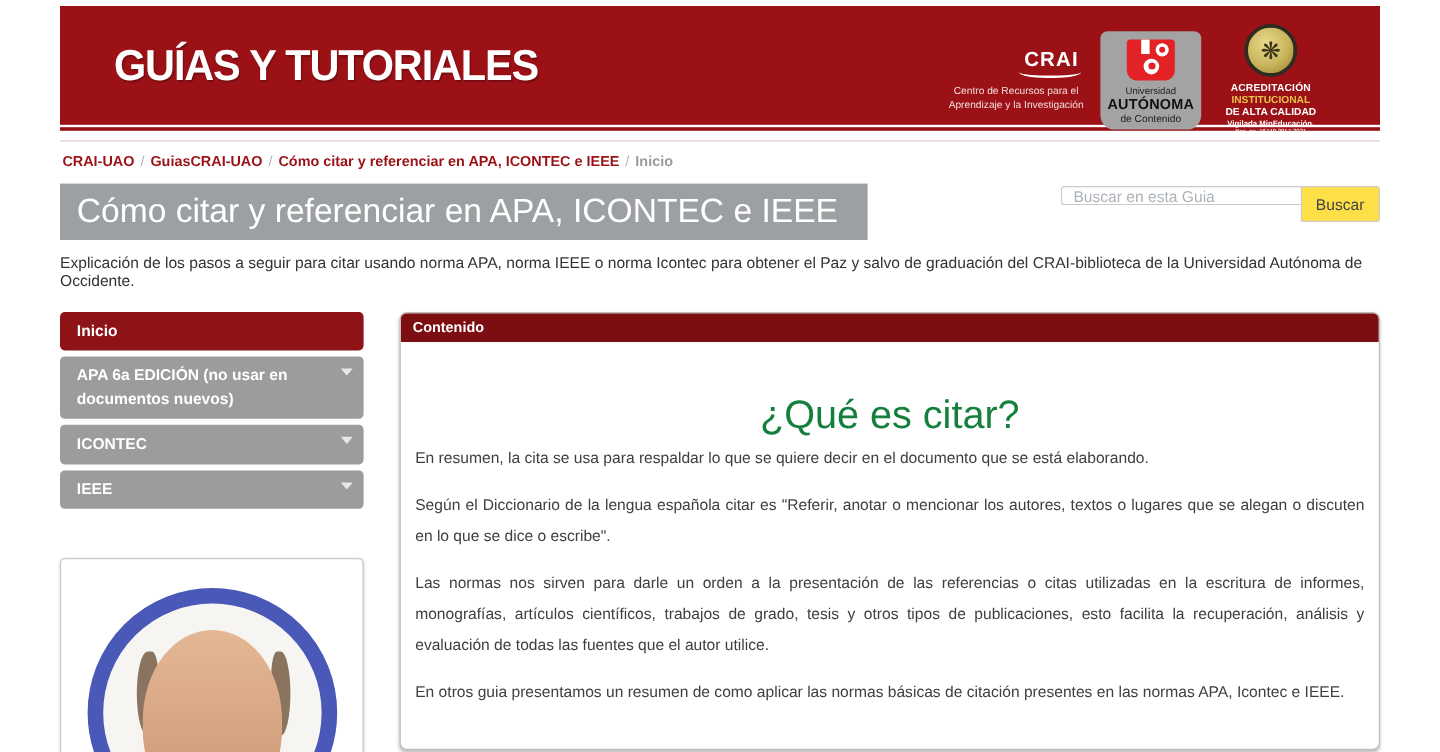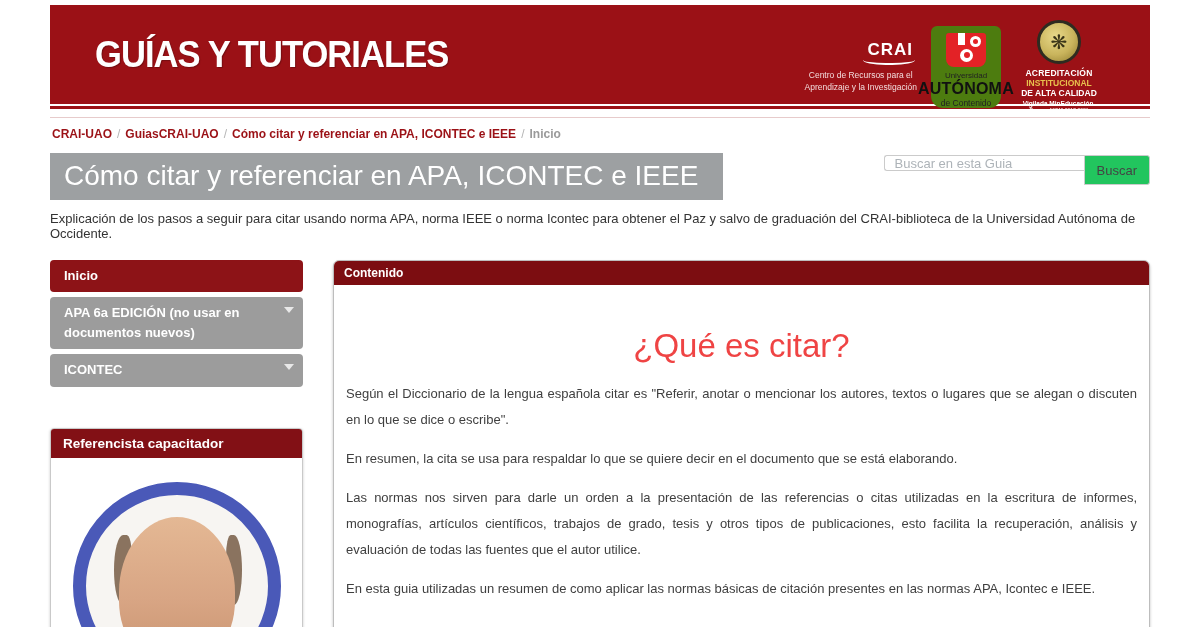--- a/index.html
+++ b/index.html
@@ -15,35 +15,35 @@
   .site-title { color:#ffffff; font-size:36px; font-weight:bold; letter-spacing:-1px;
                 margin-left:45px; transform:scaleX(0.96); transform-origin:left;
                 text-shadow:1px 1px 1px rgba(0,0,0,0.25); white-space:nowrap; }
   .banner-right { position:absolute; right:45px; top:12px; height:99px;
                   display:flex; align-items:center; gap:12px; }
   .crai-block { text-align:center; color:#fff; margin-right:2px; }
   .crai-name { font-size:17px; font-weight:bold; letter-spacing:1px; text-align:right; padding-right:4px;}
   .crai-underline { width:52px; height:5px; border-bottom:2px solid #fff;
                     border-radius:0 0 70% 70%/0 0 8px 8px; margin:0 2px 5px auto; }
   .crai-sub { font-size:8.5px; line-height:1.35; color:#f3dcdc; white-space:nowrap; }
-  .uao-box { width:70px; height:82px; background:#4d7c0f; border-radius:6px 6px 12px 12px;
+  .uao-box { width:84px; height:82px; background:#a3a3a3; border-radius:6px 6px 12px 12px;
              display:flex; flex-direction:column; align-items:center; padding-top:7px; }
   .uao-glyph { position:relative; width:40px; height:34px; background:#E32226;
                border-radius:3px 3px 8px 8px; }
   .uao-glyph .slit { position:absolute; left:12px; top:0; width:7px; height:12px; background:#fff; }
   .uao-glyph .circ-a { position:absolute; right:5px; top:3px; width:11px; height:11px;
                        background:#fff; border-radius:50%; }
   .uao-glyph .circ-a::after { content:""; position:absolute; left:3px; top:3px; width:5px; height:5px;
                        background:#E32226; border-radius:50%; }
   .uao-glyph .circ-o { position:absolute; left:14px; bottom:5px; width:13px; height:13px;
                        background:#fff; border-radius:50%; }
   .uao-glyph .circ-o::after { content:""; position:absolute; left:3.5px; top:3.5px; width:6px; height:6px;
                        background:#E32226; border-radius:50%; }
   .uao-l1 { font-size:8px; color:#222; margin-top:4px; }
-  .uao-l2 { font-size:16px; font-weight:bold; color:#111; letter-spacing:0.2px; }
+  .uao-l2 { font-size:12px; font-weight:bold; color:#111; letter-spacing:0.2px; }
   .uao-l3 { font-size:8.5px; color:#222; }
   .seal { width:92px; text-align:center; color:#fff; }
   .seal-circle { width:44px; height:44px; margin:0 auto 4px auto; border-radius:50%;
                  background:radial-gradient(circle at 40% 35%, #E8D98A 0%, #C9B45C 55%, #8F7B2E 100%);
                  border:3px solid #2E2B20; display:flex; align-items:center; justify-content:center;
                  font-size:20px; color:#3A3518; }
   .seal-l1 { font-size:8.5px; font-weight:bold; letter-spacing:0.2px; }
   .seal-l2 { font-size:8.5px; font-weight:bold; color:#E8C14D; }
   .seal-l3 { font-size:8.5px; font-weight:bold; }
   .seal-l4 { font-size:6.5px; font-weight:bold; margin-top:2px; }
@@ -58,21 +58,21 @@
 
   
   .title-row { display:flex; justify-content:space-between; align-items:flex-start; margin-top:2px; }
   .page-title-box { background:#9DA0A2; color:#ffffff; font-size:28px;
                     padding:7px 25px 8px 14px; display:inline-block; }
   .search-group { display:flex; margin-top:2px; }
   .search-input { width:200px; height:16px; border:1px solid #CBCBCB; border-right:none;
                   border-radius:3px 0 0 3px; padding:0 10px; font-size:13px; color:#555;
                   font-family:"Liberation Sans", sans-serif; outline:none; }
   .search-input::placeholder { color:#ADB3B8; }
-  .search-btn { height:30px; padding:0 12px; border:1px solid #CBCBCB; background:#22c55e;
+  .search-btn { height:30px; padding:0 12px; border:1px solid #CBCBCB; background:#fde047;
                 border-radius:0 3px 3px 0; font-size:13px; color:#444; cursor:pointer;
                 font-family:"Liberation Sans", sans-serif; }
   .description { margin-top:11px; font-size:13px; color:#333; }
 
   
   .main-row { display:flex; margin-top:19px; gap:30px; align-items:flex-start; }
   .sidebar { flex:0 0 253px; }
   .nav-item { position:relative; border-radius:4px; margin-bottom:5px; padding:6px 26px 6px 14px;
               font-size:13px; font-weight:bold; color:#ffffff; line-height:1.55; cursor:pointer; }
   .nav-item.active { background:#8D1317; }
@@ -95,22 +95,22 @@
                   background:#8A735F; border-radius:50% 30% 30% 50%; }
   .photo-hair-r { position:absolute; left:140px; top:40px; width:16px; height:70px;
                   background:#8A735F; border-radius:30% 50% 50% 30%; }
 
   
   .content-box { flex:1; background:#fff; border:1px solid #BDBDBD; border-radius:6px;
                  box-shadow:0 2px 3px rgba(0,0,0,0.25); overflow:hidden; }
   .content-header { background:#7C0D11; color:#fff; font-size:12px; font-weight:bold;
                     padding:5px 10px; }
   .content-body { padding:12px 12px 34px 12px; }
-  .content-heading { text-align:center; color:#ef4444; font-size:33px; font-weight:normal;
-                     margin:30px 0 16px 0; }
+  .content-heading { text-align:center; color:#15803d; font-size:33px; font-weight:normal;
+                     margin:30px 0 4px 0; }
   .content-body p { font-size:13px; color:#3F3F3F; text-align:justify; line-height:2.0;
                     margin-bottom:13px; }
   .content-body p:last-child { margin-bottom:0; }
 </style>
 </head>
 <body>
 
 <div class="page">
 
   <header class="banner">
@@ -166,39 +166,42 @@
         <span>Inicio</span>
       </div>
       <div class="nav-item gray">
         <span>APA 6a EDICIÓN (no usar en documentos nuevos)</span>
         <span class="chevron"></span>
       </div>
       <div class="nav-item gray">
         <span>ICONTEC</span>
         <span class="chevron"></span>
       </div>
+      <div class="nav-item gray">
+        <span>IEEE</span>
+        <span class="chevron"></span>
+      </div>
 
       <div class="profile-card">
-        <div class="profile-header">Referencista capacitador</div>
         <div class="profile-body">
           <div class="photo-ring">
             <div class="photo-hair-l"></div>
               <div class="photo-hair-r"></div>
             <div class="photo-face"></div>
 
           </div>
         </div>
       </div>
     </aside>
 
     <section class="content-box">
       <div class="content-header">Contenido</div>
       <div class="content-body">
         <h2 class="content-heading">¿Qué es citar?</h2>
+        <p>En resumen, la cita se usa para respaldar lo que se quiere decir en el documento que se está elaborando.</p>
         <p>Según el Diccionario de la lengua española citar es "Referir, anotar o mencionar los autores, textos o lugares que se alegan o discuten en lo que se dice o escribe".</p>
-        <p>En resumen, la cita se usa para respaldar lo que se quiere decir en el documento que se está elaborando.</p>
         <p>Las normas nos sirven para darle un orden a la presentación de las referencias o citas utilizadas en la escritura de informes, monografías, artículos científicos, trabajos de grado, tesis y otros tipos de publicaciones, esto facilita la recuperación, análisis y evaluación de todas las fuentes que el autor utilice.</p>
-        <p>En esta guia utilizadas un resumen de como aplicar las normas básicas de citación presentes en las normas APA, Icontec e IEEE.</p>
+        <p>En otros guia presentamos un resumen de como aplicar las normas básicas de citación presentes en las normas APA, Icontec e IEEE.</p>
       </div>
     </section>
 
   </div>
 </div>
 
 </body></html>

